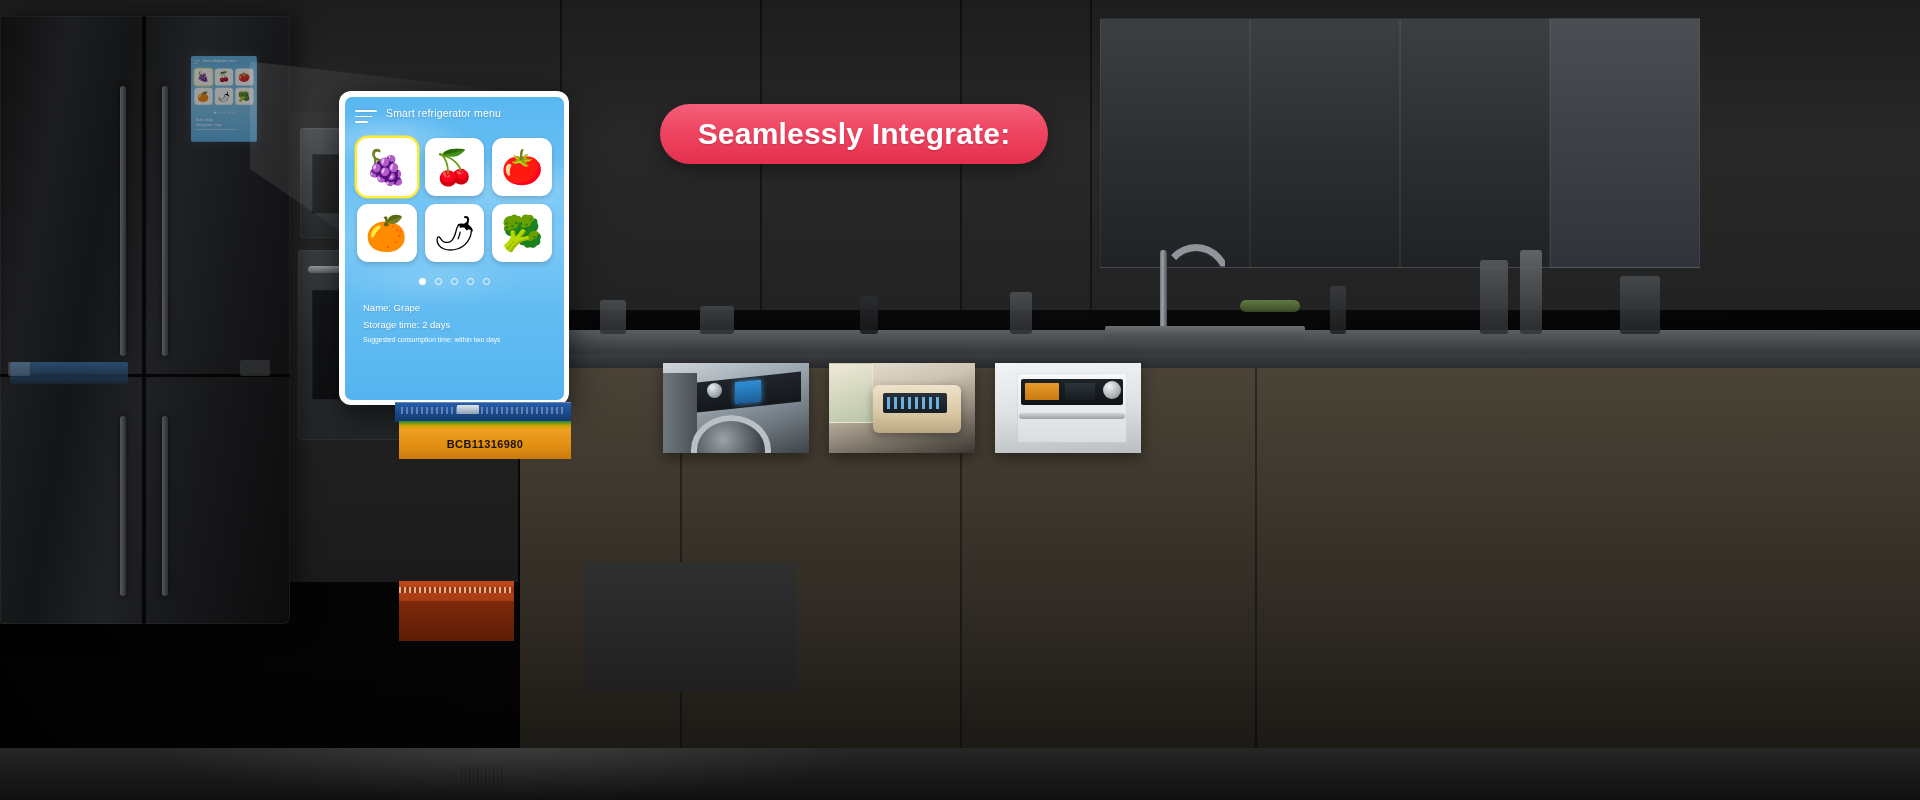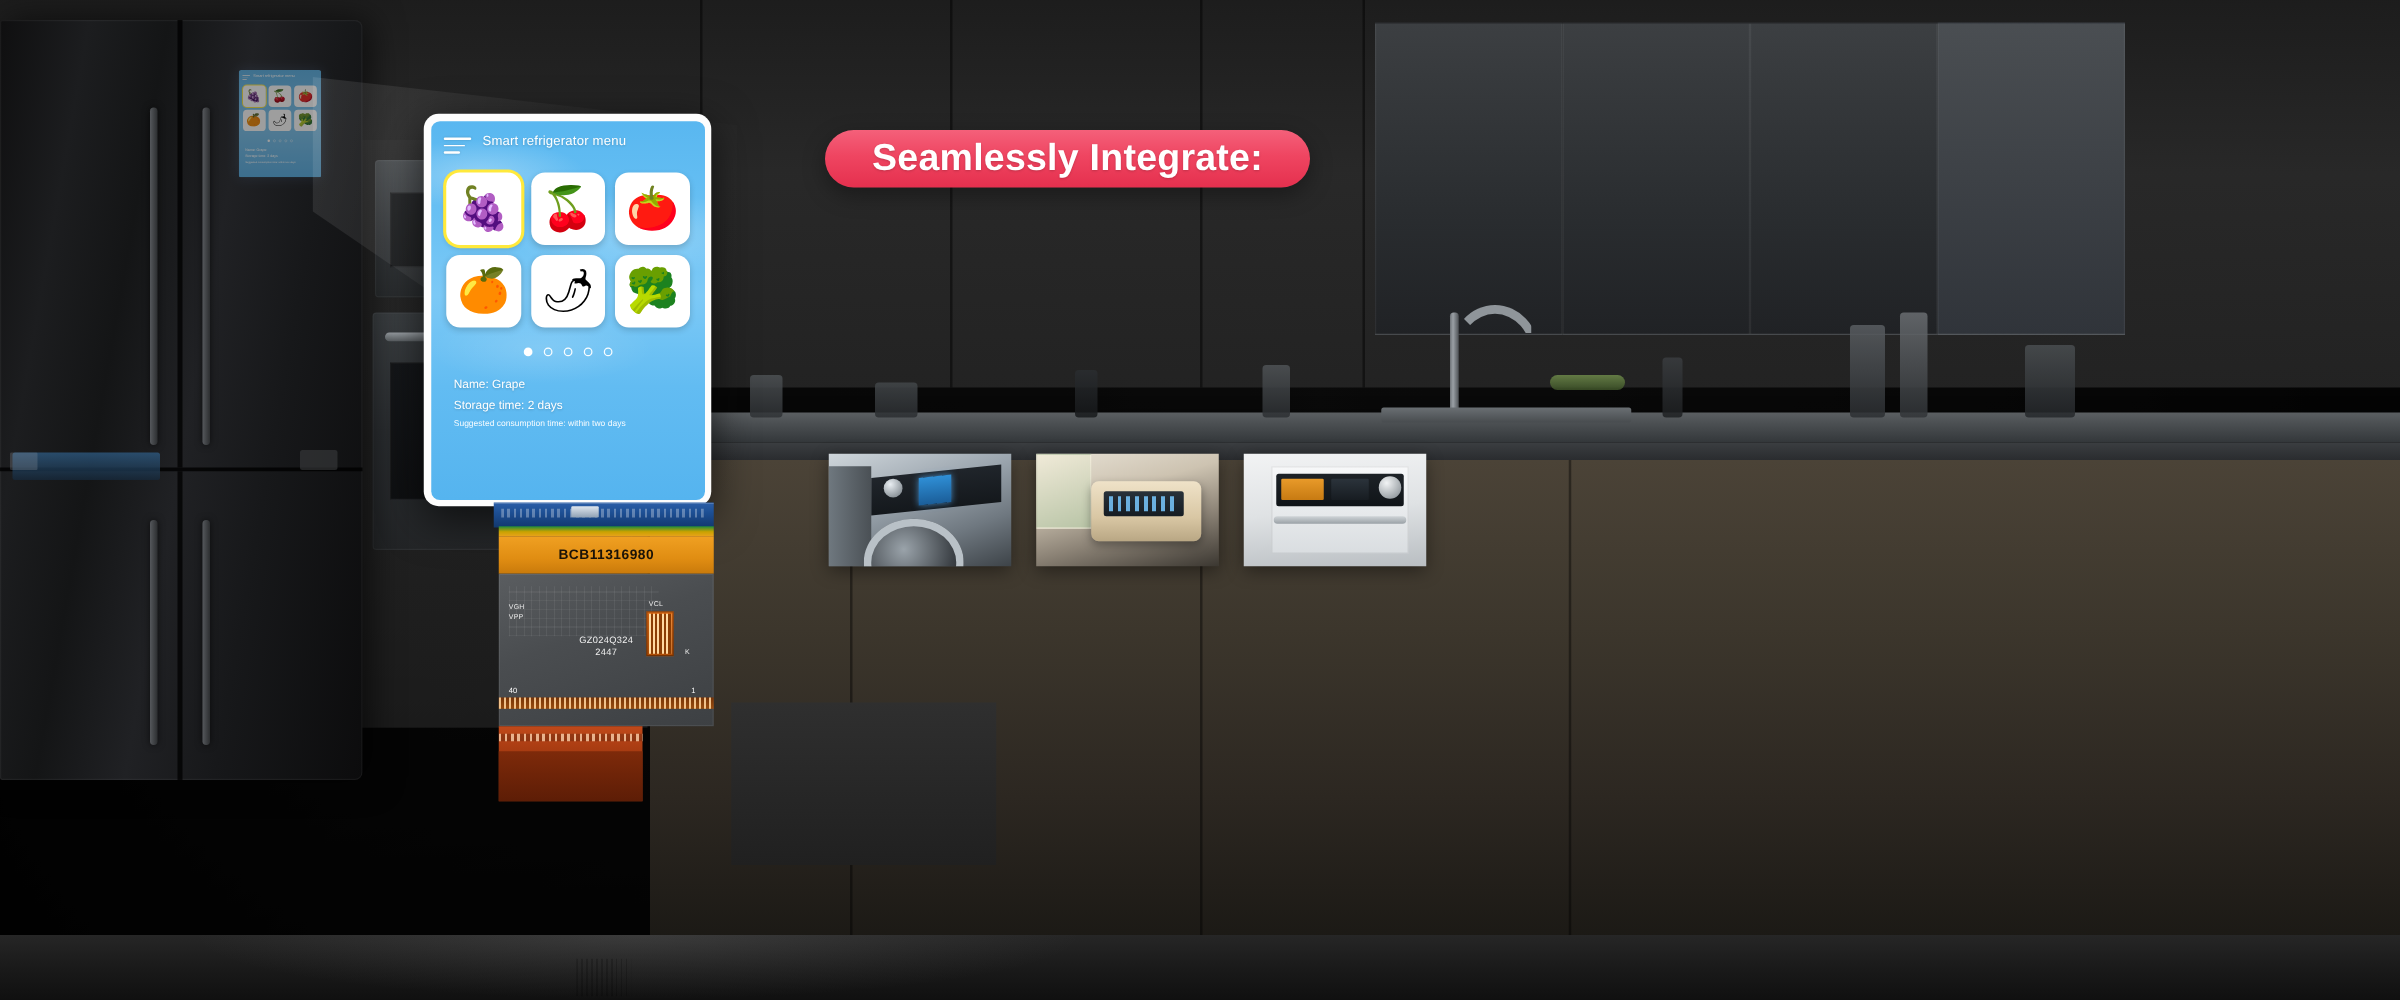--- a/index.html
+++ b/index.html
@@ -322,21 +322,21 @@
     content:""; position:absolute; left:0; right:0; top:6px; height:6px;
     background:repeating-linear-gradient(90deg,rgba(255,225,190,.7) 0 2px,rgba(0,0,0,.2) 2px 5px);
   }
   .tail::after {
     content:""; position:absolute; left:0; right:0; top:20px; height:40px;
     background:linear-gradient(180deg,#7e2a0a,#5d1d06);
   }
 
   
   .pill {
-    position:absolute; left:660px; top:104px; width:388px; height:46px;
+    position:absolute; left:660px; top:104px; width:388px; height:60px;
     border-radius:30px;
     background:linear-gradient(180deg,#f4607a 0%,#ef4561 45%,#e5304e 100%);
     box-shadow:0 6px 18px rgba(0,0,0,.35);
     display:flex; align-items:center; justify-content:center;
   }
   .pill-text {
     color:#fff; font-size:30px; font-weight:700; letter-spacing:.2px;
     text-shadow:0 1px 2px rgba(0,0,0,.18);
   }
 
@@ -615,35 +615,20 @@
 
     <div class="glass-strip"></div>
     <div class="glass-chip"></div>
 
     <div class="fpc-orange"></div>
     <div class="fpc-main">
       <div class="fpc-vias"></div>
       <span class="code">BCB11316980</span>
     </div>
 
-    <div class="pcb">
-      <div class="trace-a"></div>
-      <span class="pcb-lbl vgh">VGH</span>
-      <span class="pcb-lbl vpp">VPP</span>
-      <span class="pcb-lbl vcl">VCL</span>
-      <span class="pcb-lbl ak">A K</span>
-      <div class="pcb-part">
-        <div>GZ024Q324</div>
-        <div>2447</div>
-      </div>
-      <div class="pcb-conn"></div>
-      <span class="pin-n l">40</span>
-      <span class="pin-n r">1</span>
-      <div class="pcb-pins"></div>
-    </div>
 
     <div class="tail"></div>
   </div>
 
   <div class="pill">
     <span class="pill-text">Seamlessly Integrate:</span>
   </div>
 
 
   <div class="thumbs">

